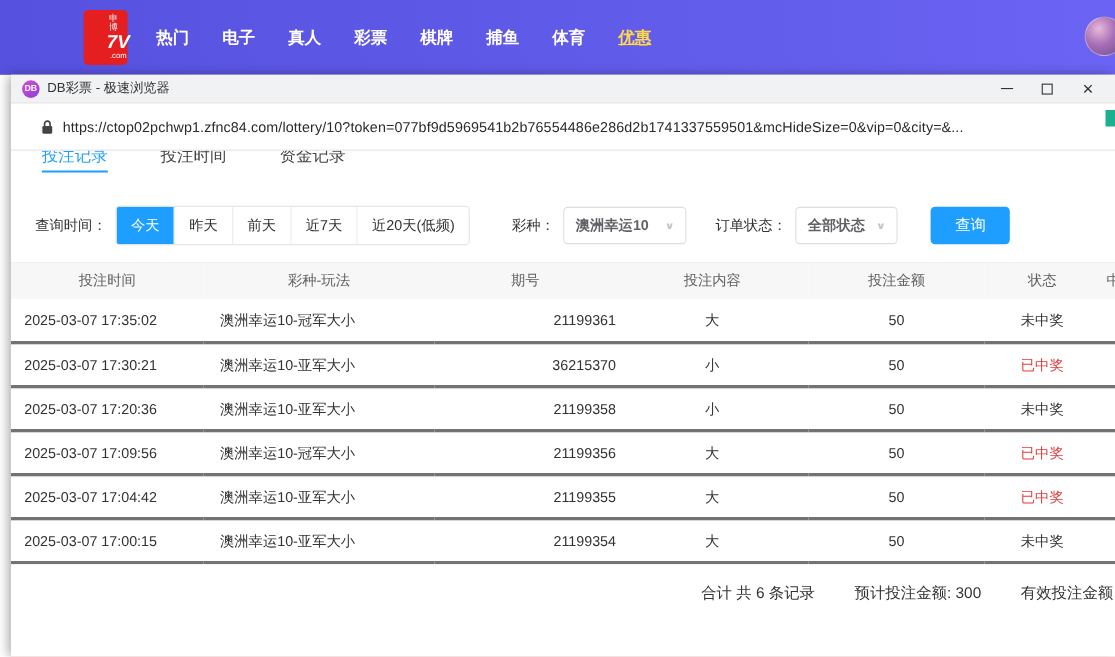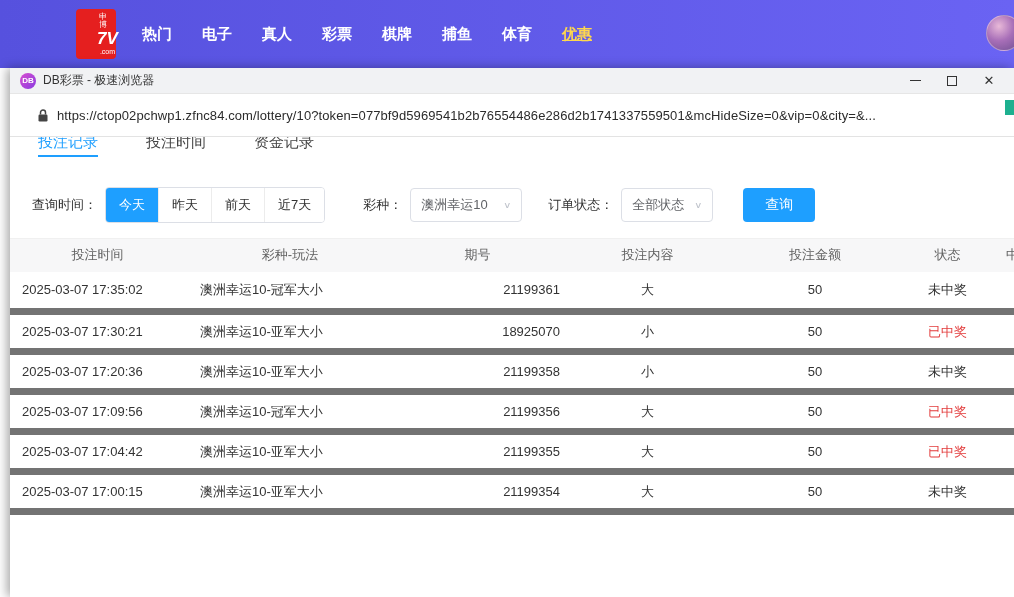--- a/index.html
+++ b/index.html
@@ -41,31 +41,31 @@
   .tab.active { color:#1e9fff; border-bottom:2px solid #1e9fff; }
 
   .filters { display:flex; align-items:center; margin:30px 0 0 22px; font-size:13px; color:#333; }
   .flabel { margin-right:8px; white-space:nowrap; }
   .btn-group { display:flex; border:1px solid #dcdfe6; border-radius:4px; overflow:hidden; }
   .tbtn { padding:0 13px; height:34px; line-height:34px; background:#fff; color:#333; border-left:1px solid #ececec; cursor:pointer; font-size:13px; white-space:nowrap; }
   .tbtn:first-child { border-left:none; }
   .tbtn.active { background:#1e9fff; color:#fff; }
   .sel-label { margin-left:38px; }
   .sel-label2 { margin-left:26px; }
-  .select { display:flex; align-items:center; justify-content:space-between; border:1px solid #dcdfe6; border-radius:4px; height:34px; padding:0 10px; color:#606266; cursor:pointer; background:#fff; font-size:13px; white-space:nowrap; }
+  .select { display:flex; align-items:center; justify-content:space-between; border:1px solid #dcdfe6; border-radius:4px; height:34px; padding:0 10px; color:#606266; cursor:pointer; background:#fff; font-size:13px; white-space:nowrap;font-weight:bold; }
   .select.wide { min-width:112px; }
   .select.narrow { min-width:88px; }
   .chev { color:#c0c4cc; font-size:11px; margin-left:10px; transform:scaleY(.8); }
   .search-btn { height:34px; width:72px; background:#1e9fff; color:#fff; border:none; border-radius:4px; font-size:14px; margin-left:30px; cursor:pointer; font-family:inherit; }
 
   .table-wrap { margin-top:15px; overflow:hidden; width:1004px; }
   table { border-collapse:collapse; width:1080px; table-layout:fixed; font-size:13px; }
   thead th { height:33px; background:#f7f7f8; color:#606060; font-weight:normal; font-size:13px; border-top:1px solid #f0f0f0; text-align:center; }
   thead th:nth-child(7) { text-align:left; padding-left:6px; }
-  tbody td { height:40px; border-bottom:7px solid #737373; color:#333; text-align:center; }
+  tbody td { height:40px; border-bottom:3px solid #737373; color:#333; text-align:center; }
   tbody td:nth-child(1) { text-align:left; padding-left:12px; }
   tbody td:nth-child(2) { text-align:left; padding-left:15px; }
   tbody td:nth-child(3) { text-align:right; padding-left:10px; }
   .col1{width:175px}.col2{width:210px}.col3{width:165px}.col4{width:175px}.col5{width:160px}.col6{width:105px}.col7{width:90px}
   .status.won { color:#e23c3c; }
 
   .summary { display:flex; justify-content:flex-end; gap:36px; font-size:14px; color:#333; margin-top:18px; white-space:nowrap; padding-right:2px; }
 </style>
 </head>
 <body>
@@ -124,20 +124,21 @@
       <span class="tab">资金记录</span>
     </div>
 
     <div class="filters">
       <span class="flabel">查询时间：</span>
       <div class="btn-group">
         <span class="tbtn active">今天</span>
         <span class="tbtn">昨天</span>
         <span class="tbtn">前天</span>
         <span class="tbtn">近7天</span>
+        <span class="tbtn">近20天(低频)</span>
       </div>
       <span class="flabel sel-label">彩种：</span>
       <div class="select wide">
         <span>澳洲幸运10</span>
         <span class="chev">∨</span>
       </div>
       <span class="flabel sel-label2">订单状态：</span>
       <div class="select narrow">
         <span>全部状态</span>
         <span class="chev">∨</span>
@@ -173,21 +174,21 @@
             <td>澳洲幸运10-冠军大小</td>
             <td>21199361</td>
             <td>大</td>
             <td>50</td>
             <td class="status">未中奖</td>
             <td></td>
           </tr>
           <tr>
             <td>2025-03-07 17:30:21</td>
             <td>澳洲幸运10-亚军大小</td>
-            <td>18925070</td>
+            <td>36215370</td>
             <td>小</td>
             <td>50</td>
             <td class="status won">已中奖</td>
             <td></td>
           </tr>
           <tr>
             <td>2025-03-07 17:20:36</td>
             <td>澳洲幸运10-亚军大小</td>
             <td>21199358</td>
             <td>小</td>
@@ -219,15 +220,20 @@
             <td>21199354</td>
             <td>大</td>
             <td>50</td>
             <td class="status">未中奖</td>
             <td></td>
           </tr>
         </tbody>
       </table>
     </div>
 
+    <div class="summary">
+      <span>合计 共 6 条记录</span>
+      <span>预计投注金额: 300</span>
+      <span>有效投注金额</span>
+    </div>
 
   </div>
 </div>
 
 </body></html>

